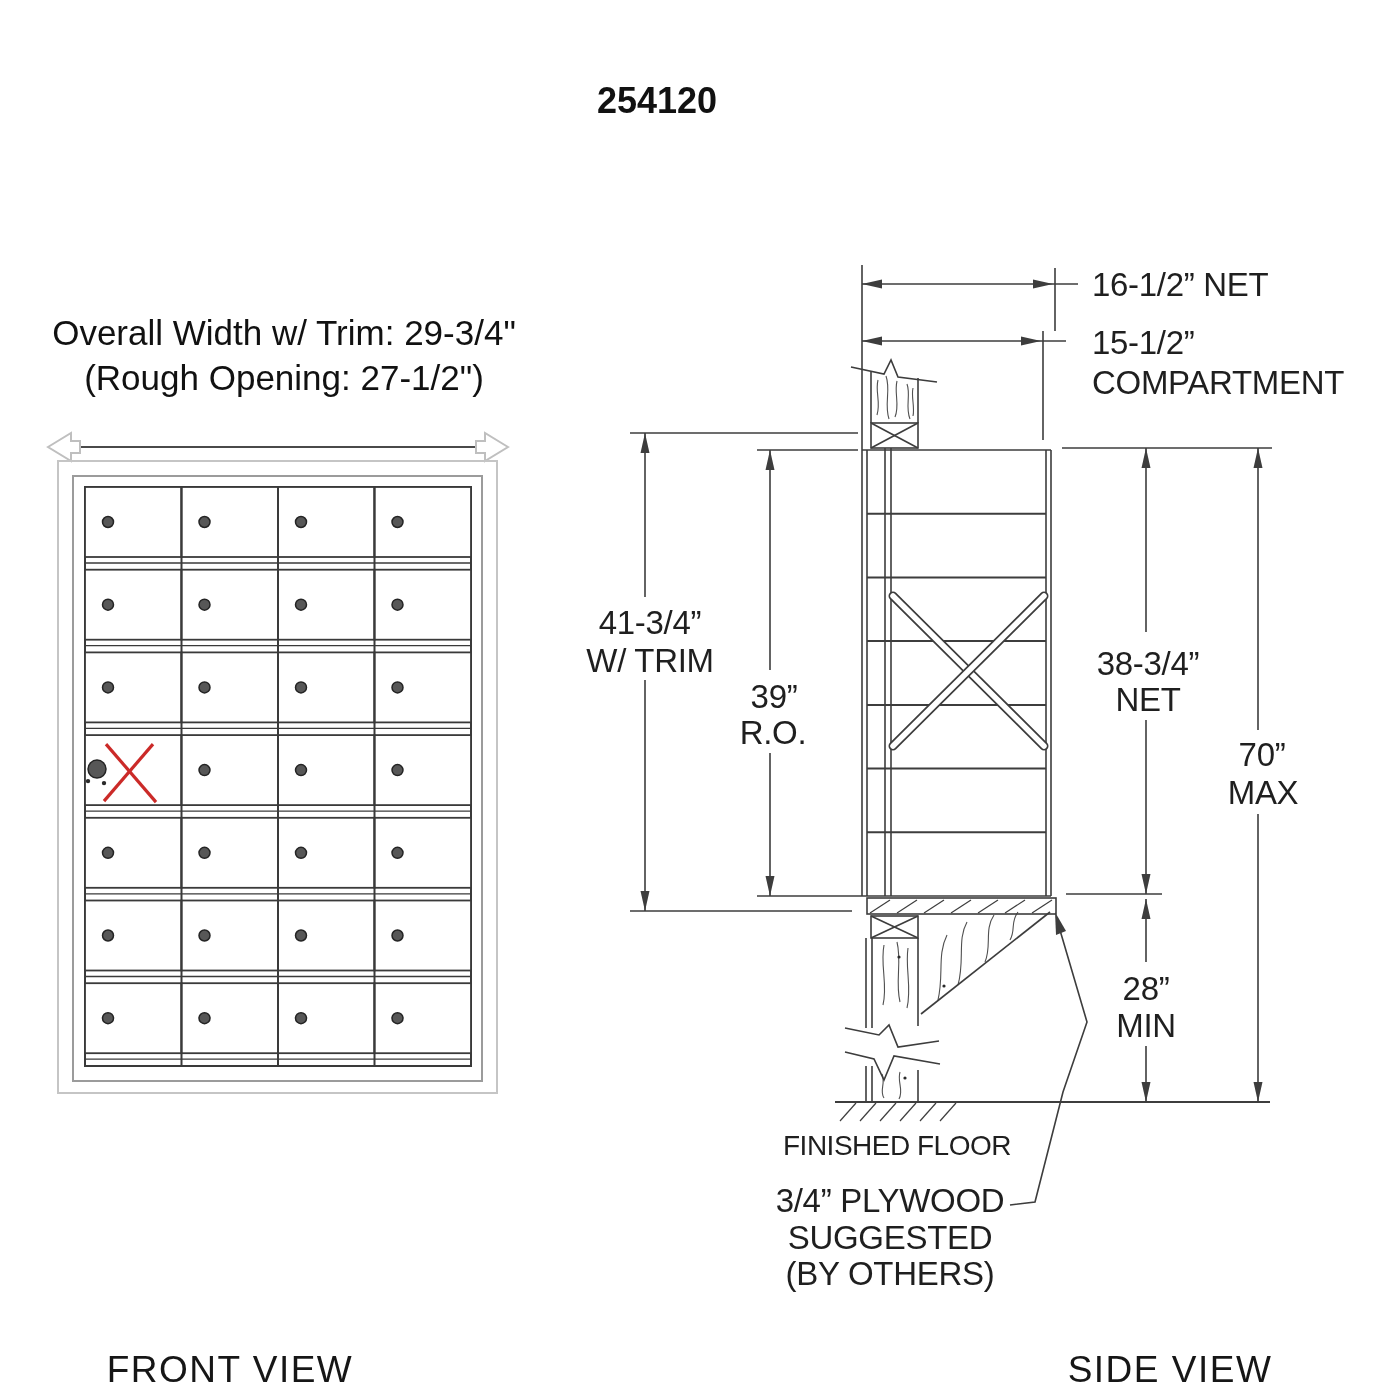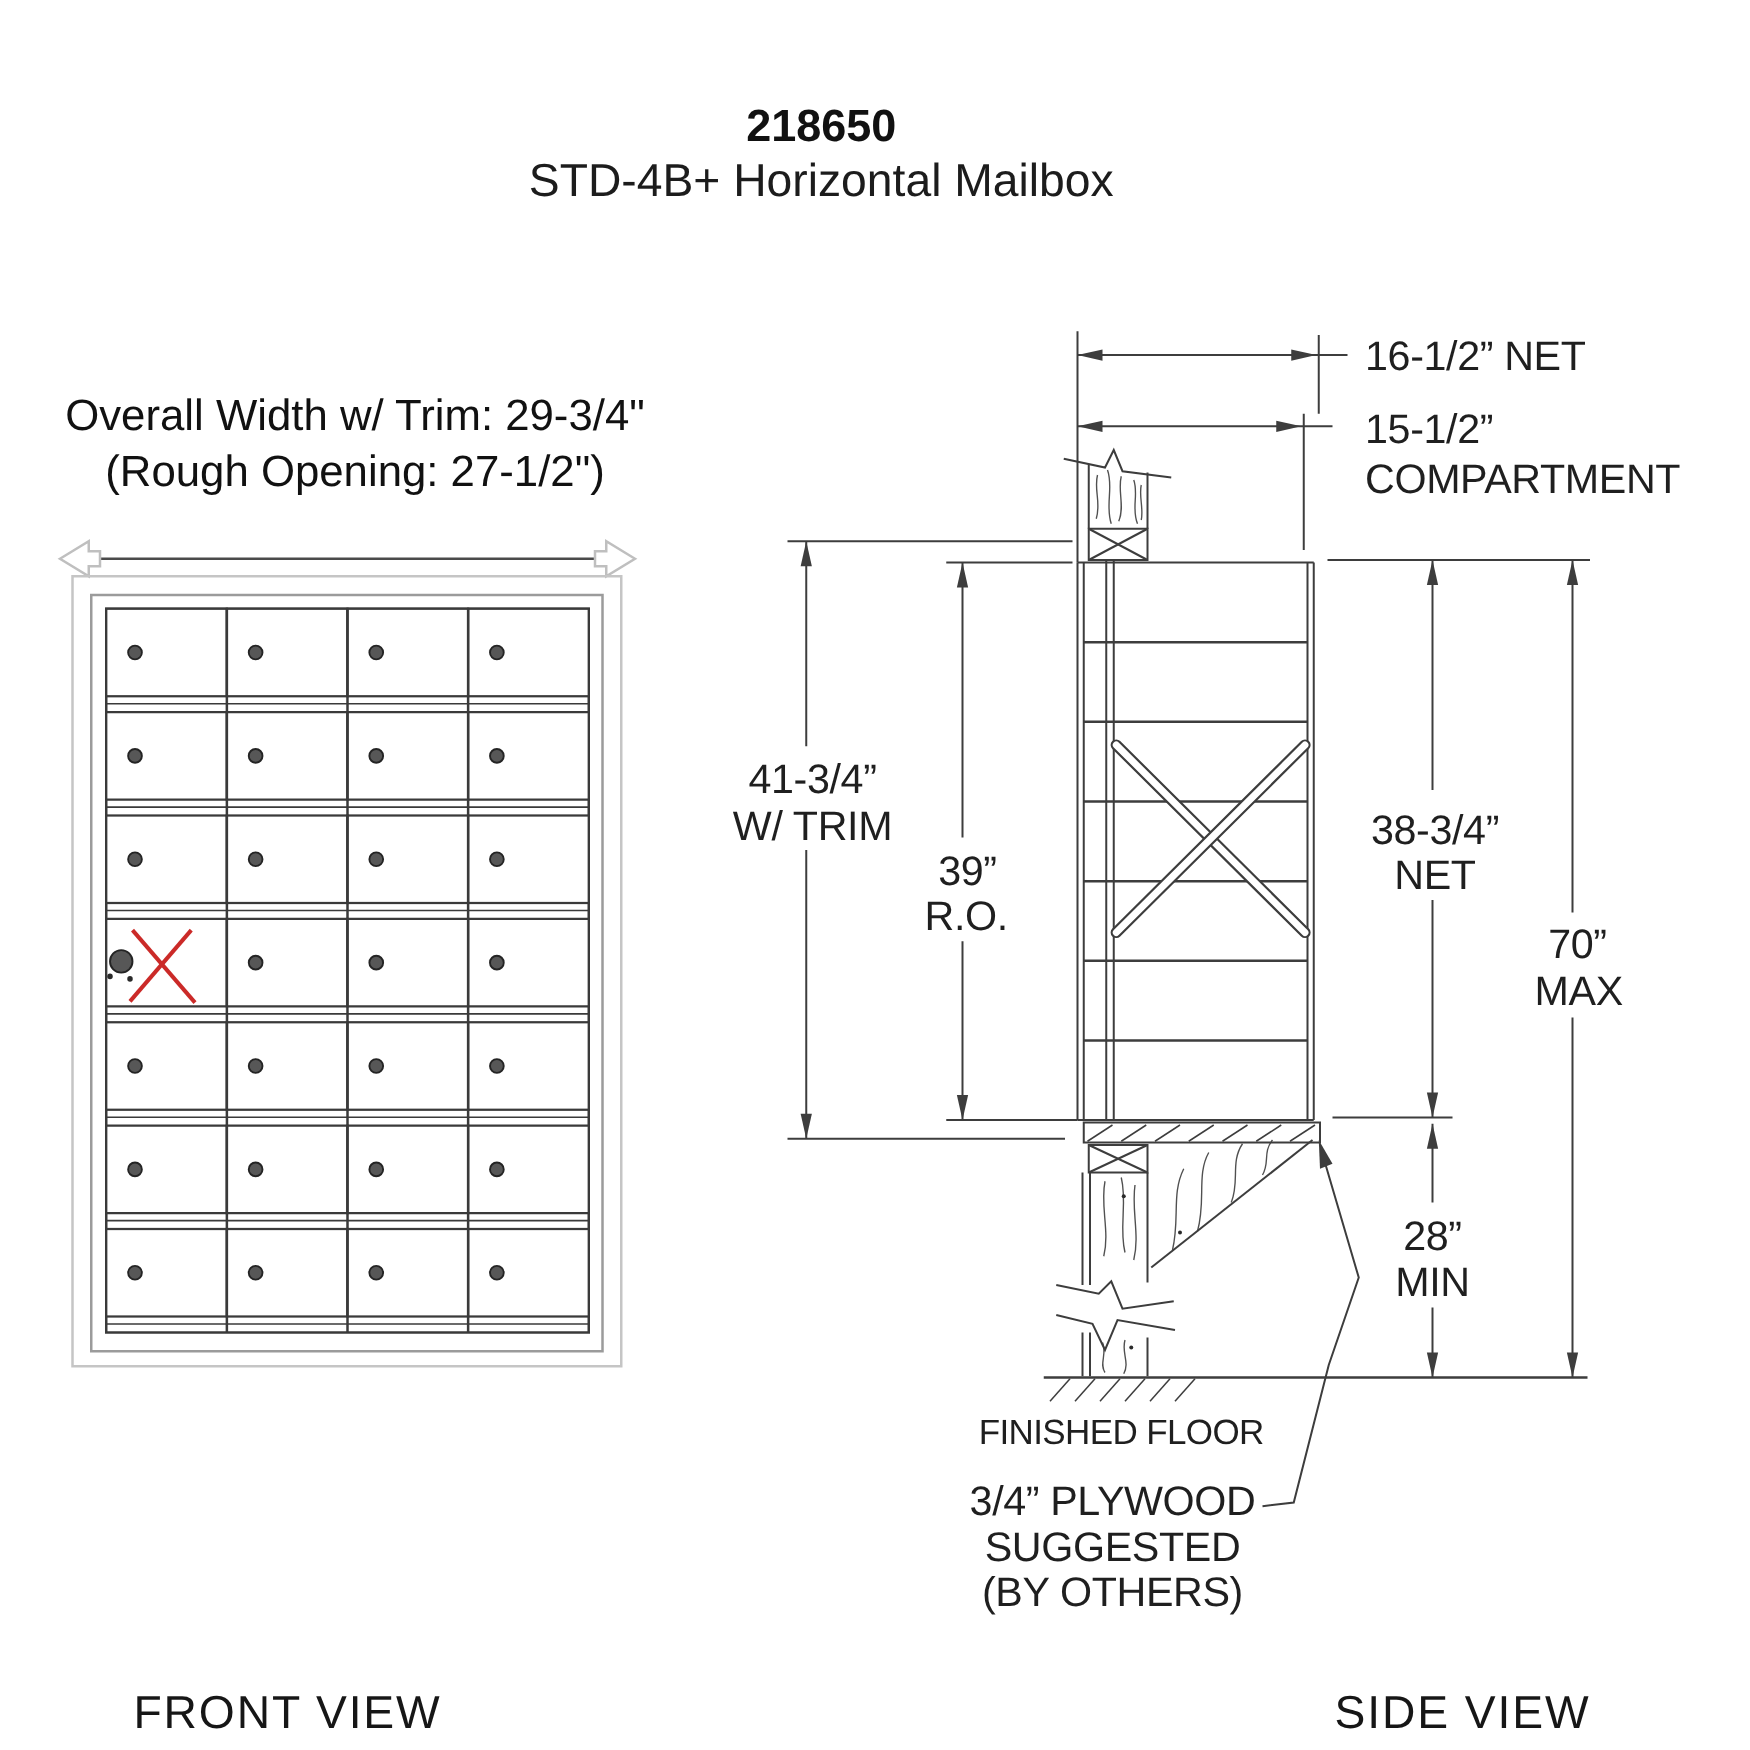--- a/index.html
+++ b/index.html
@@ -33,22 +33,21 @@
   svg .divider{stroke:var(--door);stroke-width:2;}
   svg .lock{fill:var(--lock);stroke:#242424;stroke-width:1.5;}
   svg .lockdot{fill:#2a2a2a;stroke:none;}
   svg .redx{stroke:var(--red);stroke-width:3.2;}
 </style>
 </head>
 <body>
 
 <div class="sheet">
 
-  <div class="abs title-model">218650</div>
-  <div class="abs title-product">STD-4B+ Horizontal Mailbox</div>
+  <div class="abs title-model">254120</div>
 
   <div class="abs width-note">
     <div>Overall Width w/ Trim: 29-3/4"</div>
     <div>(Rough Opening: 27-1/2")</div>
   </div>
 
   <div class="abs view-label front">FRONT VIEW</div>
   <div class="abs view-label side">SIDE VIEW</div>
 
   <svg width="1400" height="1400" viewBox="0 0 1400 1400">

